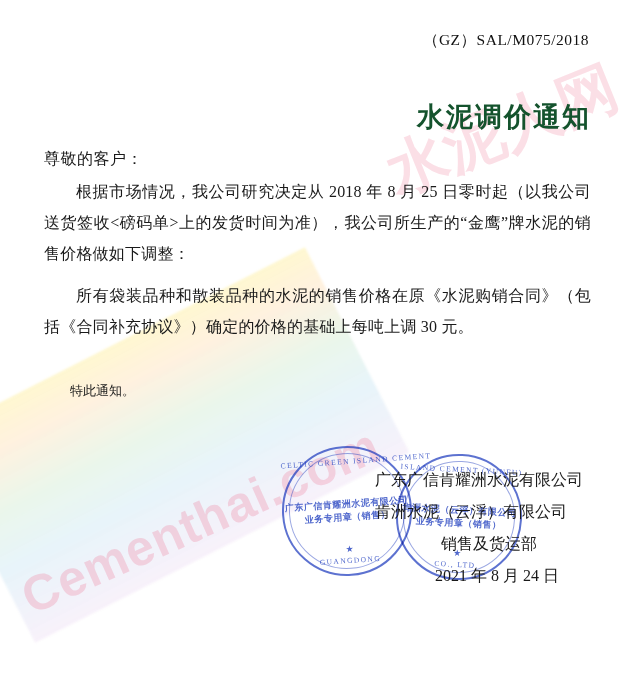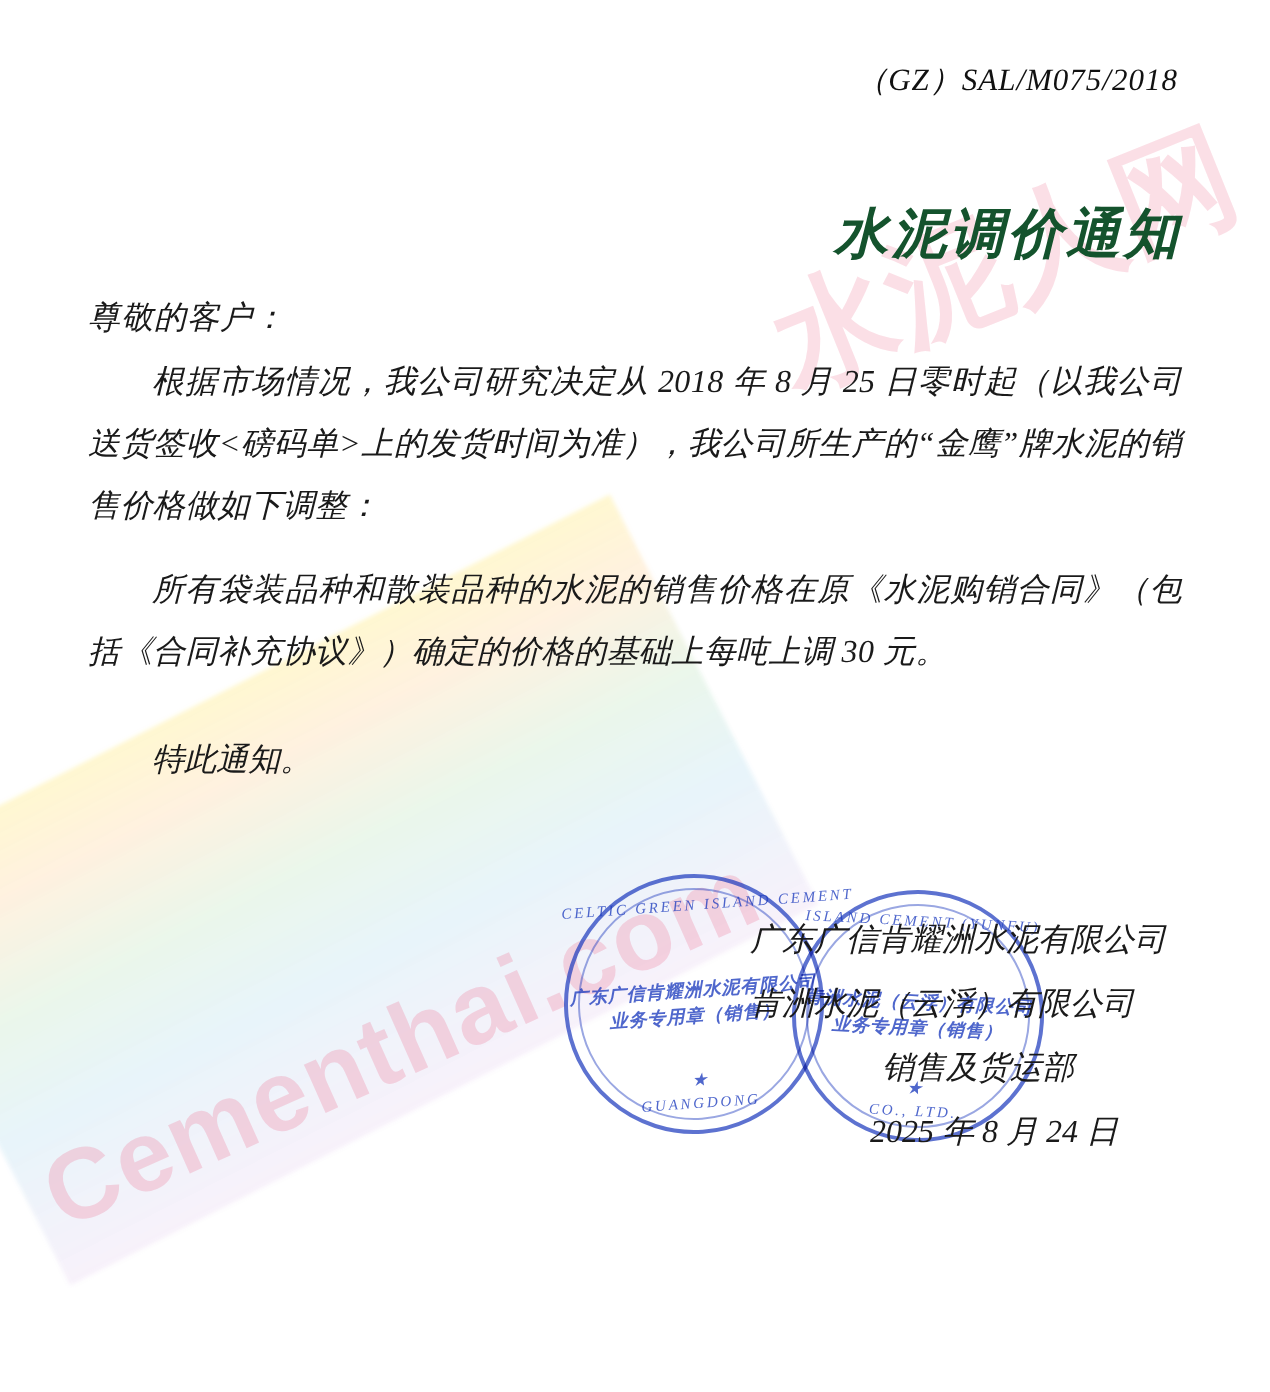--- a/index.html
+++ b/index.html
@@ -60,21 +60,20 @@
     transform: rotate(-24deg);
     color: rgba(240, 130, 160, 0.30);
   }
 
   
   .page {
     position: relative;
     z-index: 2;
     padding: 30px 44px 0 44px;
     box-sizing: border-box;
-    font-style: italic;
   }
   .doc-number {
     text-align: right;
     font-size: 15.5px;
     letter-spacing: 0.5px;
     padding-right: 2px;
     color: #111;
   }
   .doc-title {
     text-align: right;
@@ -95,22 +94,22 @@
     text-align: justify;
     text-justify: inter-ideograph;
     margin-top: 6px;
     text-indent: 2em;
     letter-spacing: 0.2px;
   }
   .para-spaced {
     margin-top: 10px;
   }
   .closing {
-    font-size: 16px;
-    margin-top: 28px;
+    font-size: 13px;
+    margin-top: 40px;
     text-indent: 2em;
   }
 
   
   .sign-block {
     position: relative;
     margin-top: 46px;
     height: 190px;
   }
   .sign-lines {
@@ -230,17 +229,17 @@
         <div>业务专用章（销售）</div>
       </div>
       <div class="stamp-star">★</div>
       <div class="stamp-arc-bottom">CO., LTD.</div>
     </div>
 
     <div class="sign-lines">
       <div class="sign-company-1">广东广信肯耀洲水泥有限公司</div>
       <div class="sign-company-2">肯洲水泥（云浮）有限公司</div>
       <div class="sign-dept">销售及货运部</div>
-      <div class="sign-date">2025 年 8 月 24 日</div>
+      <div class="sign-date">2021 年 8 月 24 日</div>
     </div>
 
   </div>
 </div>
 
 </body></html>

